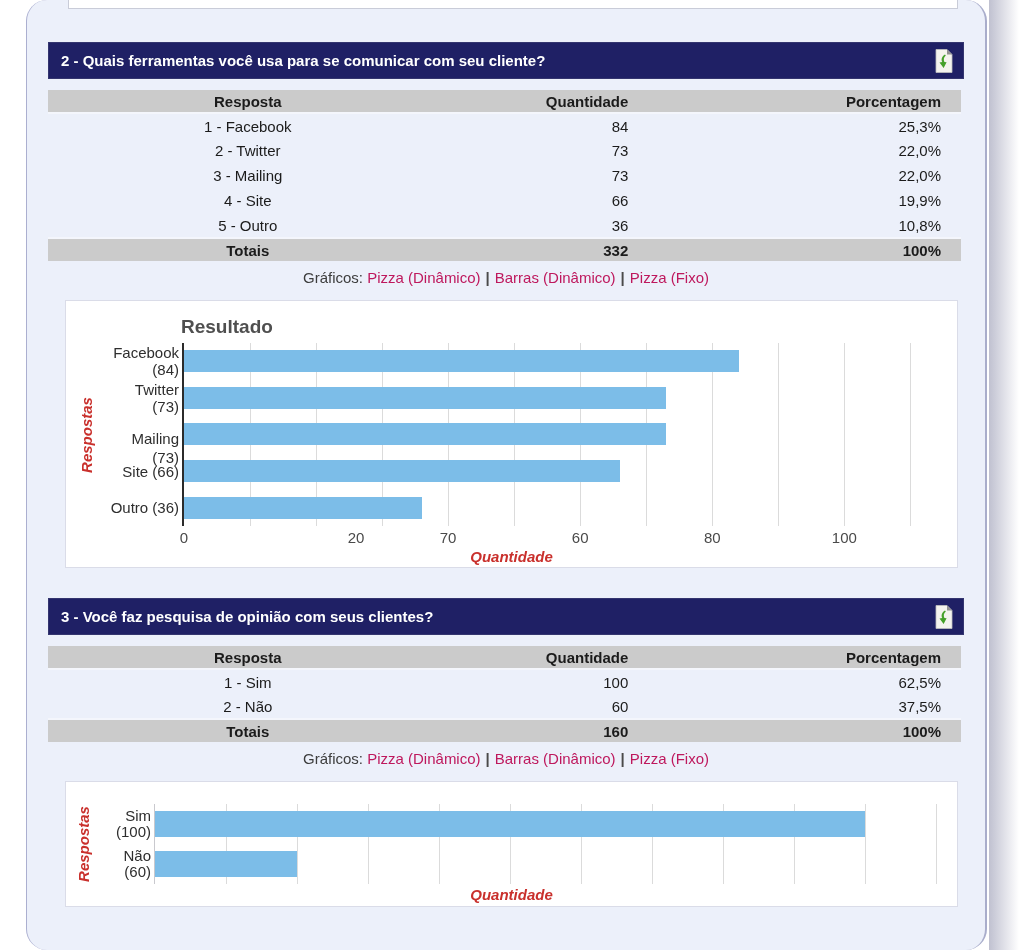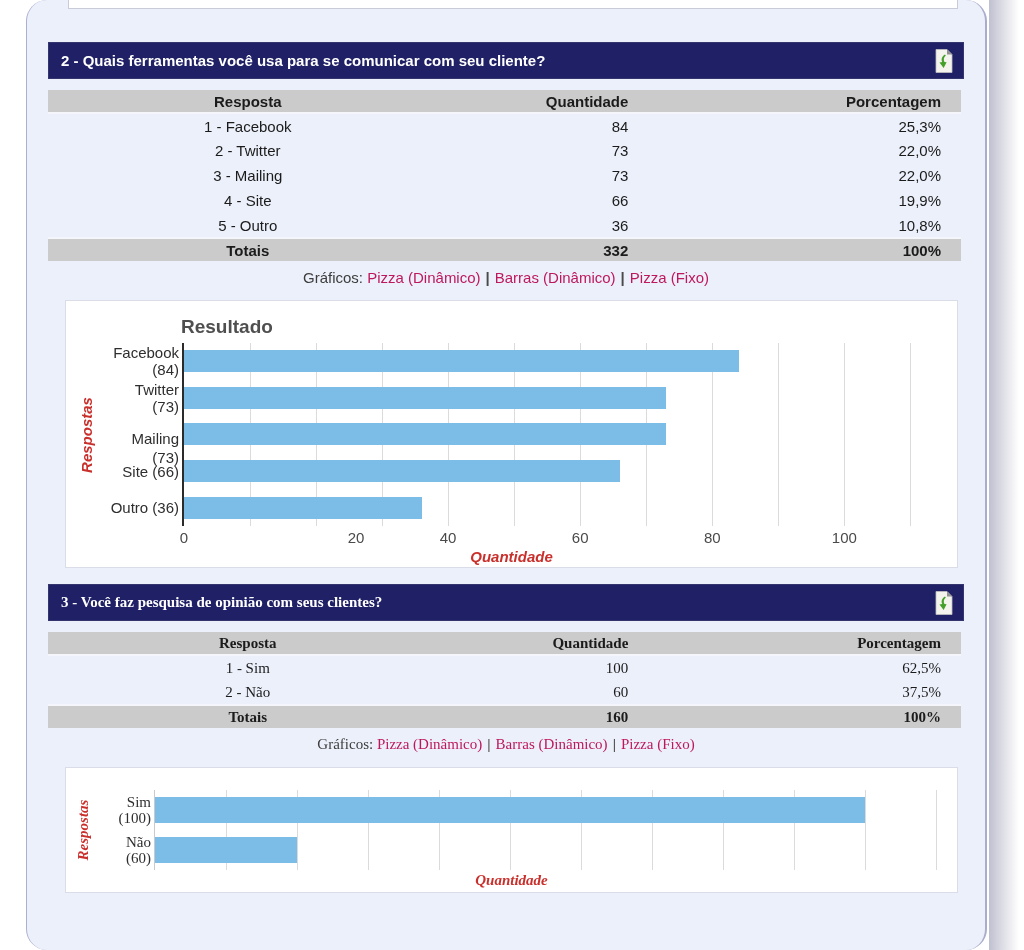--- a/index.html
+++ b/index.html
@@ -21,21 +21,21 @@
   .page-shadow {
     position: absolute; left: 989px; top: 0; width: 30px; height: 950px;
     background: linear-gradient(to right, rgba(140,142,170,0.55), rgba(255,255,255,0));
   }
   .top-strip {
     margin-left: 41px; width: 890px; height: 9px;
     background: #ffffff;
     border: 1px solid #C9CCD8; border-top: none;
   }
   .section { margin: 33px 21px 0 21px; }
-  .section.second { margin-top: 16px; font-family: Liberation Serif, serif; }
+  .section.second { margin-top: 30px; }
   .sec-header {
     position: relative; height: 37px;
     background: #1F2065;
     border: 1px solid #34356F;
     color: #ffffff; font-size: 15px; font-weight: bold; line-height: 35px;
     padding-left: 12px;
   }
   .export-btn {
     position: absolute; right: 9px; top: 6px; width: 20px; height: 24px;
     cursor: pointer;
@@ -218,21 +218,21 @@
               <div class="brow" style="height: 36.6px;">
                 <div class="bar" style="height: 22px; width: 31.0345%; background: rgb(124, 189, 232);"></div>
               </div>
             </div>
           </div>
           <div class="ticks-row">
             <div style="width: 118px;"></div>
             <div class="ticks">
               <span style="left: 0%;">0</span>
               <span style="left: 17.2414%; margin-left: 40px;">20</span>
-              <span style="left: 34.4828%;">40</span>
+              <span style="left: 34.4828%;">70</span>
               <span style="left: 51.7241%;">60</span>
               <span style="left: 68.9655%;">80</span>
               <span style="left: 86.2069%;">100</span>
             </div>
           </div>
           <div class="xlabel">Quantidade</div>
         </div>
     </div>
   </div>
 

